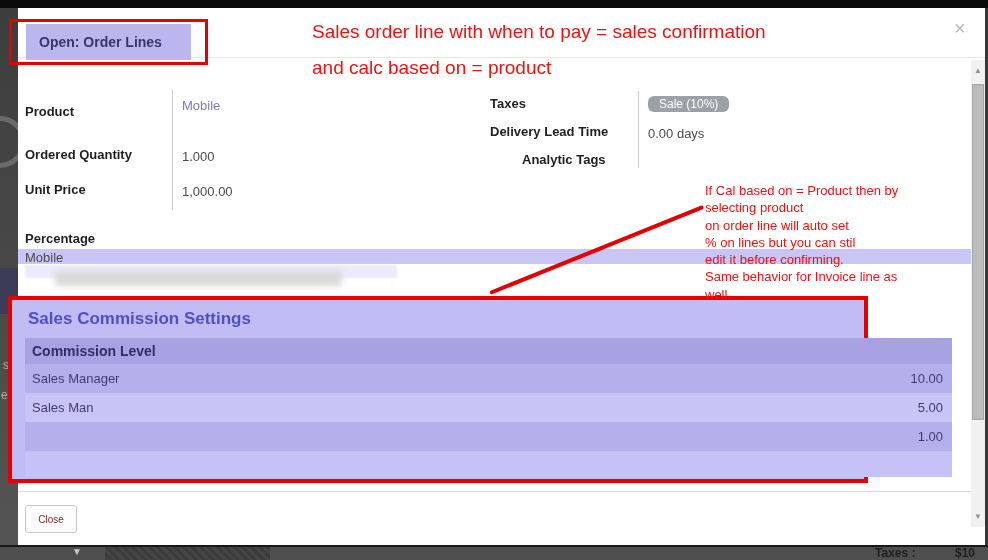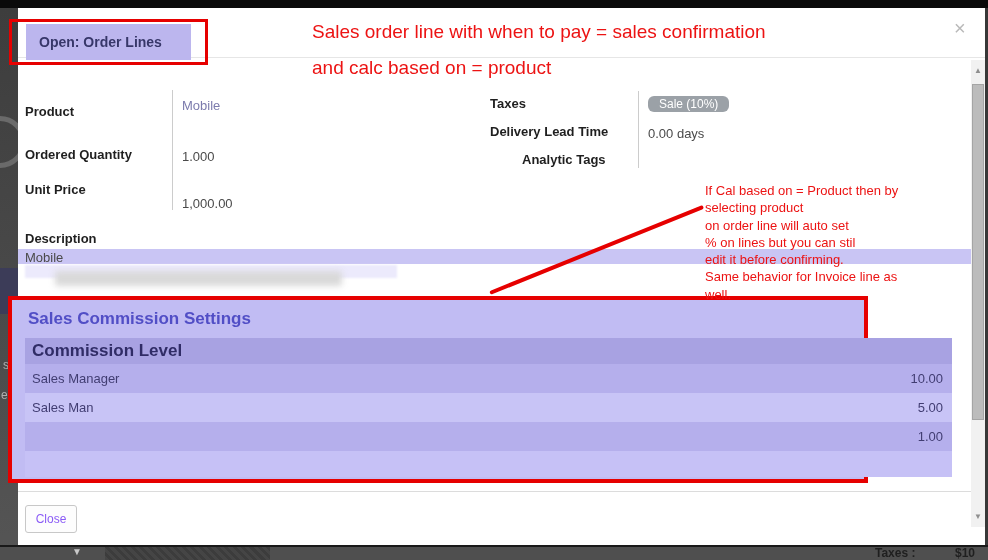--- a/index.html
+++ b/index.html
@@ -50,32 +50,32 @@
     white-space:pre-line; z-index:5; }
   #red-line { left:472px; top:283px; width:230px; height:4px; background:#e60000; border-radius:2px;
     transform:rotate(-22deg); transform-origin:0 50%; z-index:5; }
 
   
   #commission-redbox { left:-10px; top:288px; width:860px; height:187px; border:4px solid #e60000;
     background:#c1bcf3; z-index:4; }
   #commission-heading { left:16px; top:9px; font-size:17px; font-weight:bold; color:#514ec6; }
   #commission-table { left:13px; top:38px; width:927px; font-size:13px; }
   .trow { display:flex; height:29px; align-items:center; color:#413d72; }
-  .trow-header { height:26px; background:#a8a2e2; font-weight:bold; color:#302c66; font-size:17px; }
+  .trow-header { height:26px; background:#a8a2e2; font-weight:bold; color:#302c66; font-size:14px; }
   .tcell1 { width:510px; padding-left:7px; }
   .tcell2 { flex:1; text-align:right; padding-right:9px; }
   .trow-header .tcell2 { text-align:left; padding-left:7px; }
   .row-odd { background:#b5afec; }
   .row-even { background:#c8c4f6; }
   .row-empty { height:26px; background:#c6c1f6; }
 
   
   #footer-border { left:0; top:483px; width:967px; height:1px; background:#dcdcdc; }
   #close-button { left:7px; top:497px; width:52px; height:28px; background:#fdfdfd;
-    border:1px solid #c8c8c8; border-radius:3px; font-size:12px; color:#8b5cf6;
+    border:1px solid #c8c8c8; border-radius:3px; font-size:10px; color:#7f1d1d;
     display:flex; align-items:center; justify-content:center; cursor:pointer; }
 
   
   #scrollbar-track { left:953px; top:52px; width:14px; height:467px; background:#f1f1f1; }
   .sb-arrow { left:953px; width:14px; text-align:center; color:#8f8f8f; font-size:8px; line-height:14px; }
   #scrollbar-thumb { left:954px; top:76px; width:12px; height:336px; background:#bcbcbc; border:1px solid #a5a5a5; }
 </style>
 </head>
 <body>
 
@@ -104,32 +104,32 @@
   <span class="abs" id="close-icon">×</span>
 
   <div class="abs" id="top-note">Sales order line with when to pay = sales confirmation
 and calc based on = product</div>
 
   <span class="abs field-label" style="left:7px; top:96px;">Product</span>
   <span class="abs field-value" style="left:164px; top:90px;" id="link-mobile">Mobile</span>
   <span class="abs field-label" style="left:7px; top:139px;">Ordered Quantity</span>
   <span class="abs field-value" style="left:164px; top:141px;">1.000</span>
   <span class="abs field-label" style="left:7px; top:174px;">Unit Price</span>
-  <span class="abs field-value" style="left:164px; top:188px;">1,000.00</span>
+  <span class="abs field-value" style="left:164px; top:176px;">1,000.00</span>
   <div class="abs vsep" style="left:154px; top:82px; height:120px;"></div>
 
   <span class="abs field-label" style="left:472px; top:88px;">Taxes</span>
   <span class="abs" style="left:630px; top:88px;" id="tax-badge">Sale (10%)</span>
   <span class="abs field-label" style="left:472px; top:116px;">Delivery Lead Time</span>
   <span class="abs field-value" style="left:630px; top:118px;">0.00 days</span>
   <span class="abs field-label" style="left:472px; top:144px;margin-left:32px;">Analytic Tags</span>
   <span class="abs field-value" style="left:630px; top:146px;"></span>
   <div class="abs vsep" style="left:620px; top:83px; height:77px;"></div>
 
-  <span class="abs field-label" style="left:7px; top:223px;">Description</span>
+  <span class="abs field-label" style="left:7px; top:223px;">Percentage</span>
   <div class="abs" id="desc-band"></div>
   <span class="abs" id="desc-text">Mobile</span>
   <div class="abs" id="blur1"></div>
   <div class="abs" id="blur2"></div>
 
   <div class="abs" id="side-note">If Cal based on = Product then by
 selecting product
 on order line will auto set
 % on lines but you can stil
 edit it before confirming.

